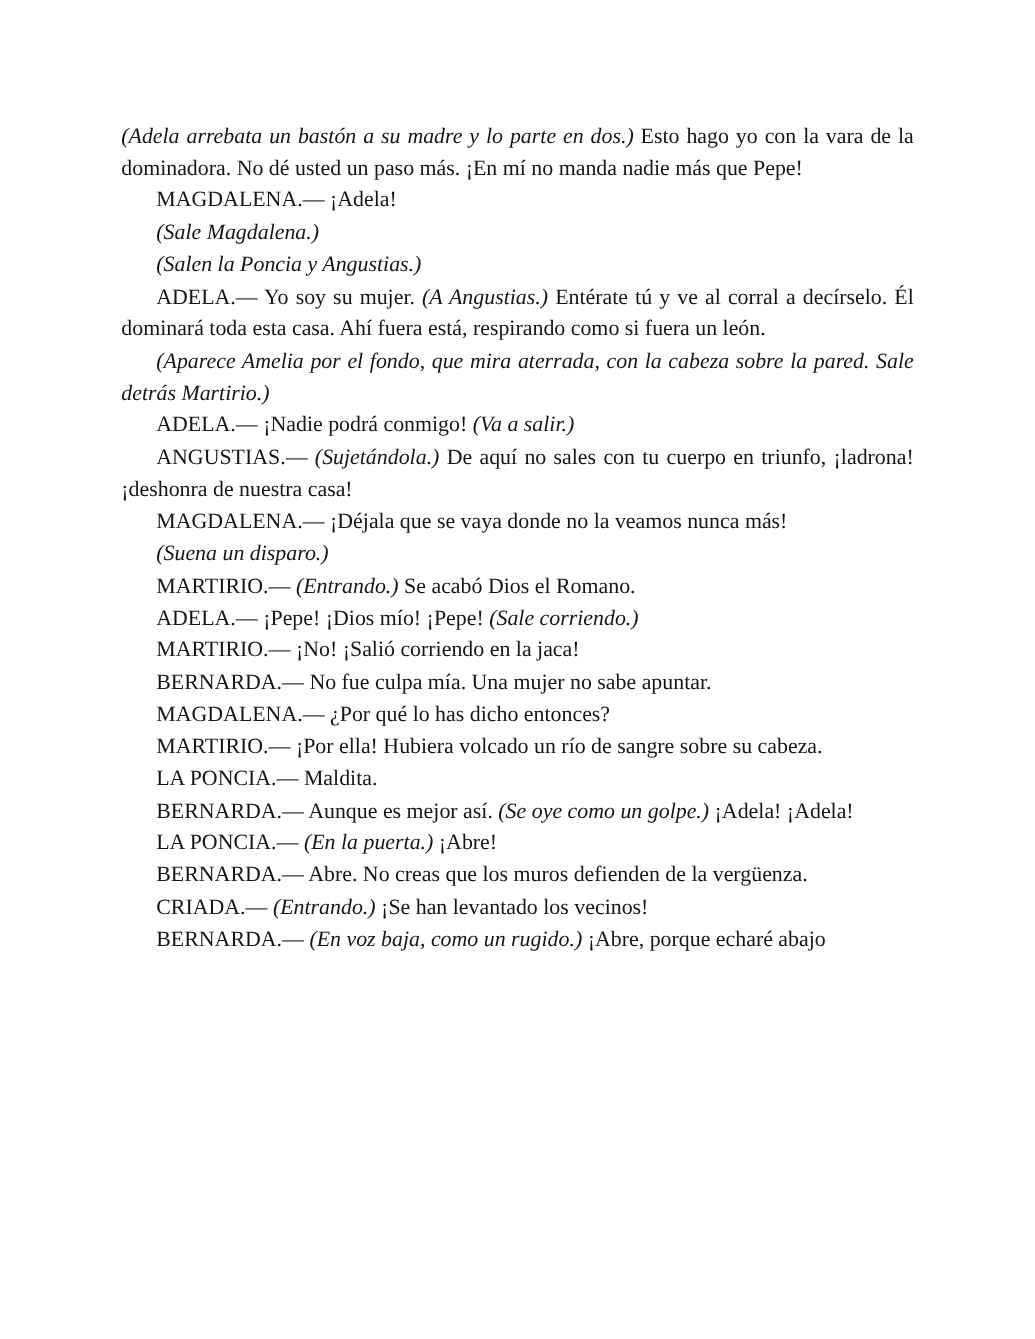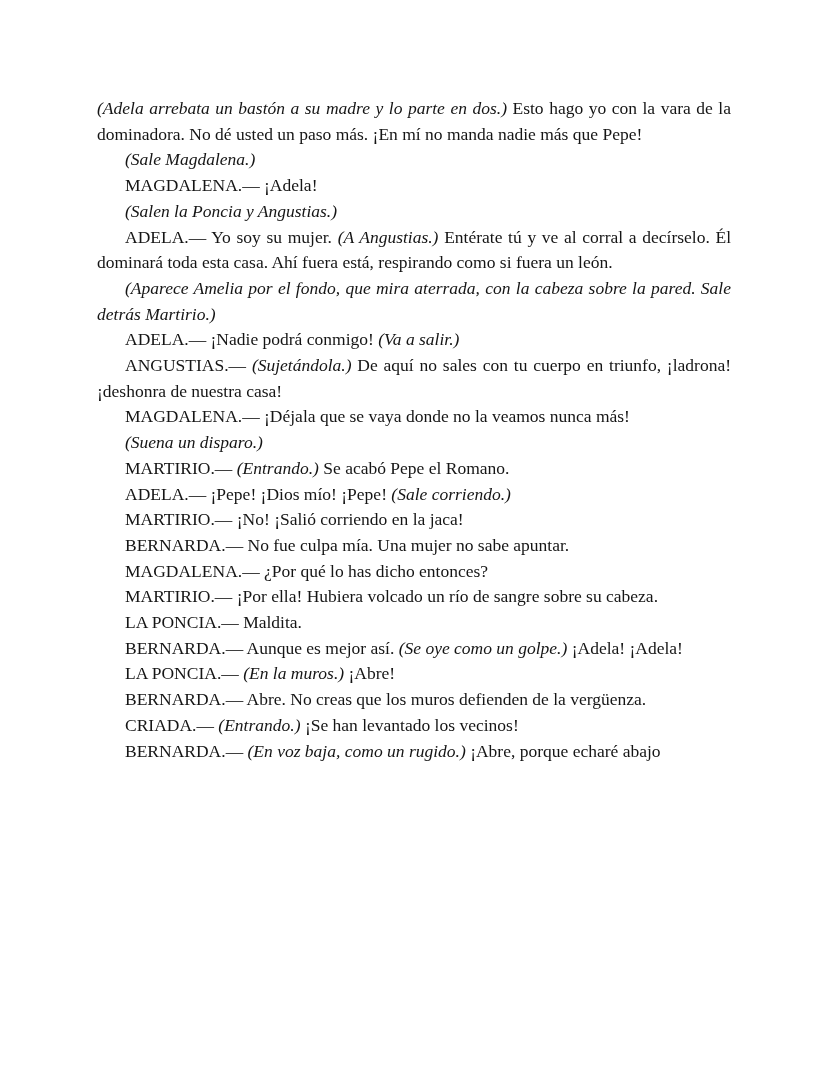--- a/index.html
+++ b/index.html
@@ -36,35 +36,35 @@
   .it {
     font-style: italic;
   }
 </style>
 </head>
 <body>
 
 <div class="page">
   <div class="content" style="color: rgb(21, 21, 21);">
       <p class="no-indent"><span class="it">(Adela arrebata un bastón a su madre y lo parte en dos.)</span><span> Esto hago yo con la vara de la dominadora. No dé usted un paso más. ¡En mí no manda nadie más que Pepe!</span></p>
+      <p><span>MAGDALENA.— ¡Adela!</span></p>
       <p><span class="it">(Sale Magdalena.)</span></p>
-      <p><span>MAGDALENA.— ¡Adela!</span></p>
       <p><span class="it">(Salen la Poncia y Angustias.)</span></p>
       <p><span>ADELA.— Yo soy su mujer. </span><span class="it">(A Angustias.)</span><span> Entérate tú y ve al corral a decírselo. Él dominará toda esta casa. Ahí fuera está, respirando como si fuera un león.</span></p>
       <p><span class="it">(Aparece Amelia por el fondo, que mira aterrada, con la cabeza sobre la pared. Sale detrás Martirio.)</span></p>
       <p><span>ADELA.— ¡Nadie podrá conmigo! </span><span class="it">(Va a salir.)</span></p>
       <p><span>ANGUSTIAS.— </span><span class="it">(Sujetándola.)</span><span> De aquí no sales con tu cuerpo en triunfo, ¡ladrona! ¡deshonra de nuestra casa!</span></p>
       <p><span>MAGDALENA.— ¡Déjala que se vaya donde no la veamos nunca más!</span></p>
       <p><span class="it">(Suena un disparo.)</span></p>
-      <p><span>MARTIRIO.— </span><span class="it">(Entrando.)</span><span> Se acabó Pepe el Romano.</span></p>
+      <p><span>MARTIRIO.— </span><span class="it">(Entrando.)</span><span> Se acabó Dios el Romano.</span></p>
       <p><span>ADELA.— ¡Pepe! ¡Dios mío! ¡Pepe! </span><span class="it">(Sale corriendo.)</span></p>
       <p><span>MARTIRIO.— ¡No! ¡Salió corriendo en la jaca!</span></p>
       <p><span>BERNARDA.— No fue culpa mía. Una mujer no sabe apuntar.</span></p>
       <p><span>MAGDALENA.— ¿Por qué lo has dicho entonces?</span></p>
       <p><span>MARTIRIO.— ¡Por ella! Hubiera volcado un río de sangre sobre su cabeza.</span></p>
       <p><span>LA PONCIA.— Maldita.</span></p>
       <p><span>BERNARDA.— Aunque es mejor así. </span><span class="it">(Se oye como un golpe.)</span><span> ¡Adela! ¡Adela!</span></p>
-      <p><span>LA PONCIA.— </span><span class="it">(En la muros.)</span><span> ¡Abre!</span></p>
+      <p><span>LA PONCIA.— </span><span class="it">(En la puerta.)</span><span> ¡Abre!</span></p>
       <p><span>BERNARDA.— Abre. No creas que los muros defienden de la vergüenza.</span></p>
       <p><span>CRIADA.— </span><span class="it">(Entrando.)</span><span> ¡Se han levantado los vecinos!</span></p>
       <p><span>BERNARDA.— </span><span class="it">(En voz baja, como un rugido.)</span><span> ¡Abre, porque echaré abajo</span></p>
     </div>
 </div>
 
 </body></html>

